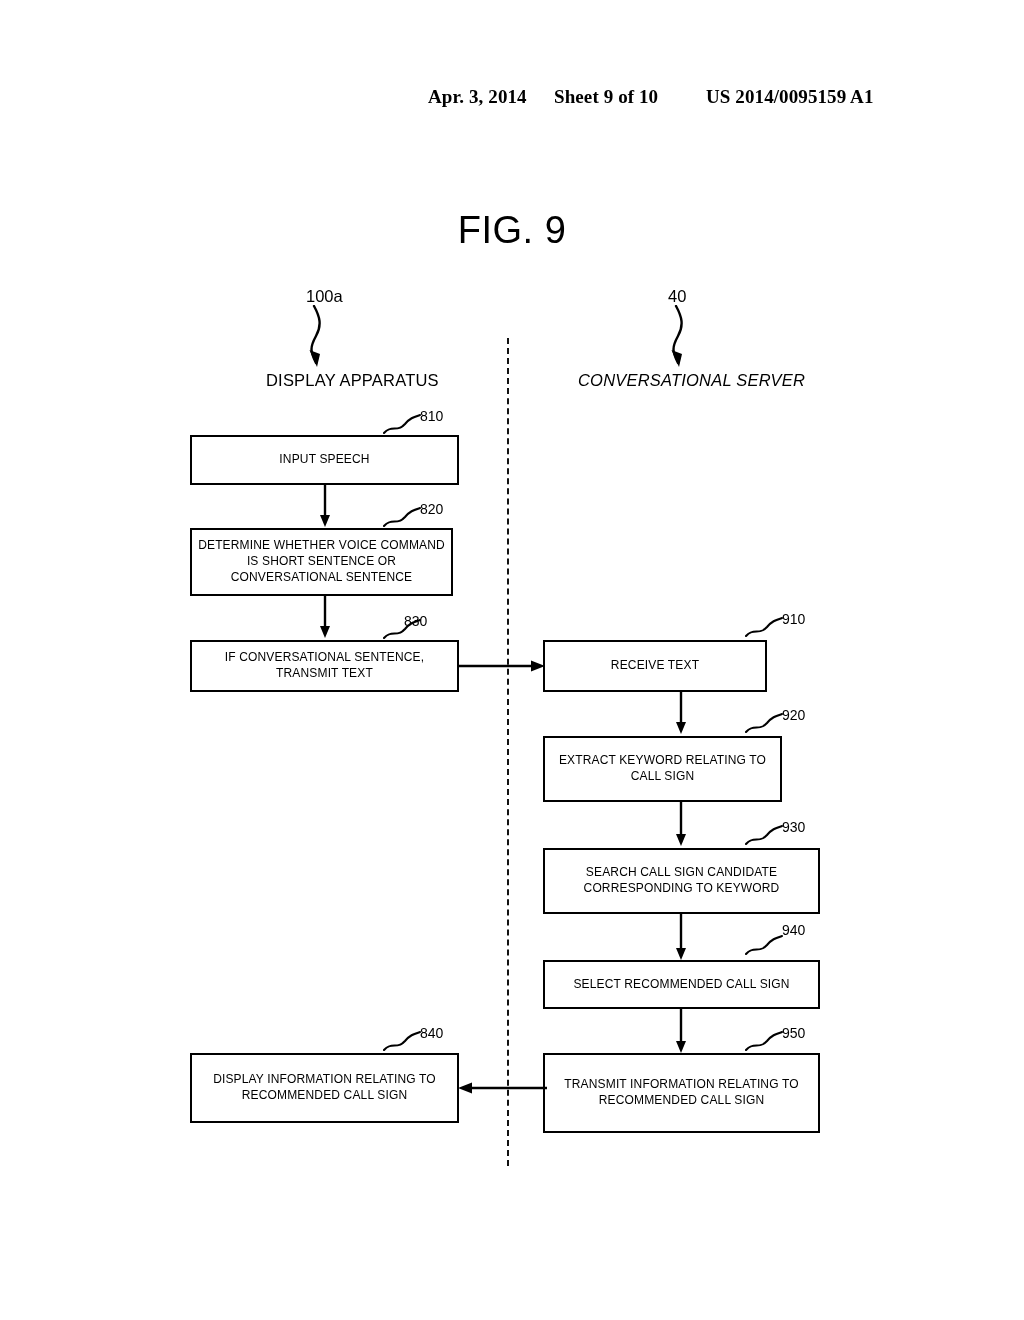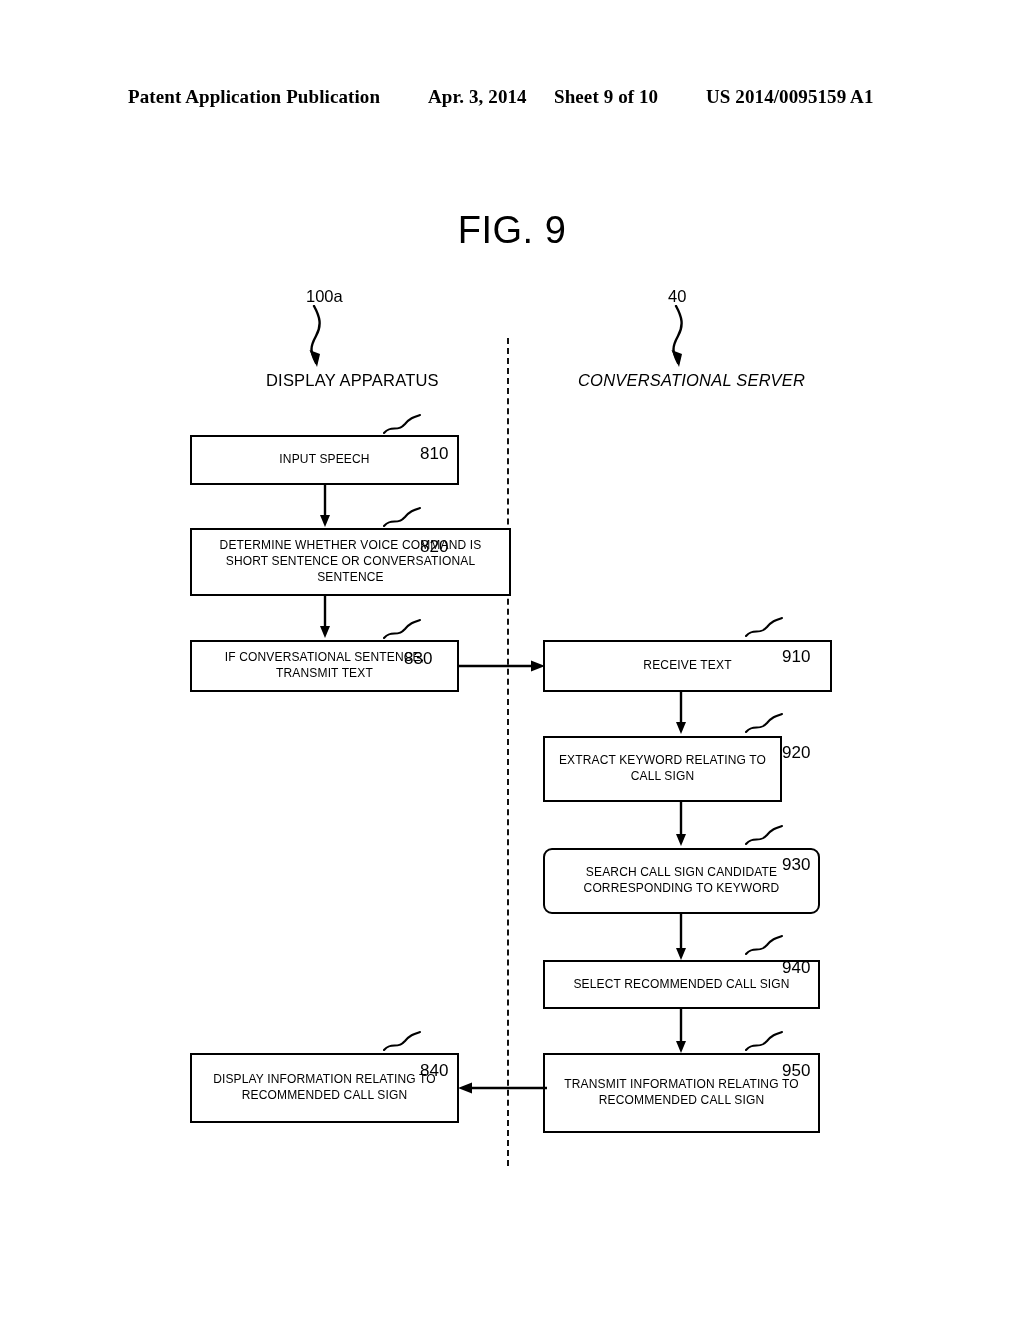--- a/index.html
+++ b/index.html
@@ -93,40 +93,38 @@
     text-align: center;
     font-size: 12px;
     line-height: 1.32;
     letter-spacing: 0.15px;
     padding: 2px 6px;
   }
 
   
   .step-num {
     position: absolute;
-    font-size: 17px;
-    white-space: nowrap;
-    margin-top: 36px;
+    font-size: 14px;
+    white-space: nowrap;
   }
 
   
   .leader {
     position: absolute;
   }
 
   
   .conn {
     position: absolute;
   }
 </style>
 </head>
 <body>
 
 <div class="page-header">
-  <span class="hdr-pub">Patent Application Publication</span>
   <span class="hdr-date">Apr. 3, 2014</span>
   <span class="hdr-sheet">Sheet 9 of 10</span>
   <span class="hdr-pat">US 2014/0095159 A1</span>
 </div>
 
 <div class="fig-title">FIG. 9</div>
 
 <div class="ent-num left">100a</div>
 <div class="ent-num right">40</div>
 
@@ -159,21 +157,21 @@
   </svg>
 </div>
 
 <div class="conn" style="left:317px; top:485px;">
   <svg width="16" height="44" viewBox="0 0 16 44">
     <line x1="8" y1="0" x2="8" y2="34" stroke="#000" stroke-width="2.4"></line>
     <path d="M8 42 L 3 30 L 13 30 Z" fill="#000"></path>
   </svg>
 </div>
 
-<div class="fbox" style="left:190px; top:528px; width:321px; height:68px;">
+<div class="fbox" style="left:190px; top:528px; width:263px; height:68px;">
   <span>DETERMINE WHETHER VOICE COMMAND IS SHORT SENTENCE OR CONVERSATIONAL SENTENCE</span>
 </div>
 <div class="step-num" style="left:420px; top:501px;">820</div>
 <div class="leader" style="left:383px; top:506px;">
   <svg width="40" height="24" viewBox="0 0 40 24">
     <path d="M1 20 C 9 11, 14 20, 22 11 C 27 5, 31 4, 37 2" fill="none" stroke="#000" stroke-width="2.1" stroke-linecap="round"></path>
   </svg>
 </div>
 
 <div class="conn" style="left:317px; top:596px;">
@@ -203,21 +201,21 @@
   </svg>
 </div>
 
 <div class="conn" style="left:457px; top:655px;">
   <svg width="90" height="22" viewBox="0 0 90 22">
     <line x1="0" y1="11" x2="80" y2="11" stroke="#000" stroke-width="2.4"></line>
     <path d="M88 11 L 74 5.5 L 74 16.5 Z" fill="#000"></path>
   </svg>
 </div>
 
-<div class="fbox" style="left:543px; top:640px; width:289px; height:52px;">
+<div class="fbox" style="left:543px; top:640px; width:224px; height:52px;">
   <span>RECEIVE TEXT</span>
 </div>
 <div class="step-num" style="left:782px; top:611px;">910</div>
 <div class="leader" style="left:745px; top:616px;">
   <svg width="40" height="24" viewBox="0 0 40 24">
     <path d="M1 20 C 9 11, 14 20, 22 11 C 27 5, 31 4, 37 2" fill="none" stroke="#000" stroke-width="2.1" stroke-linecap="round"></path>
   </svg>
 </div>
 
 <div class="conn" style="left:673px; top:692px;">
@@ -237,21 +235,21 @@
   </svg>
 </div>
 
 <div class="conn" style="left:673px; top:802px;">
   <svg width="16" height="46" viewBox="0 0 16 46">
     <line x1="8" y1="0" x2="8" y2="36" stroke="#000" stroke-width="2.4"></line>
     <path d="M8 44 L 3 32 L 13 32 Z" fill="#000"></path>
   </svg>
 </div>
 
-<div class="fbox" style="left:543px; top:848px; width:277px; height:66px;border-radius:9px;">
+<div class="fbox" style="left:543px; top:848px; width:277px; height:66px;">
   <span>SEARCH CALL SIGN CANDIDATE CORRESPONDING TO KEYWORD</span>
 </div>
 <div class="step-num" style="left:782px; top:819px;">930</div>
 <div class="leader" style="left:745px; top:824px;">
   <svg width="40" height="24" viewBox="0 0 40 24">
     <path d="M1 20 C 9 11, 14 20, 22 11 C 27 5, 31 4, 37 2" fill="none" stroke="#000" stroke-width="2.1" stroke-linecap="round"></path>
   </svg>
 </div>
 
 <div class="conn" style="left:673px; top:914px;">

